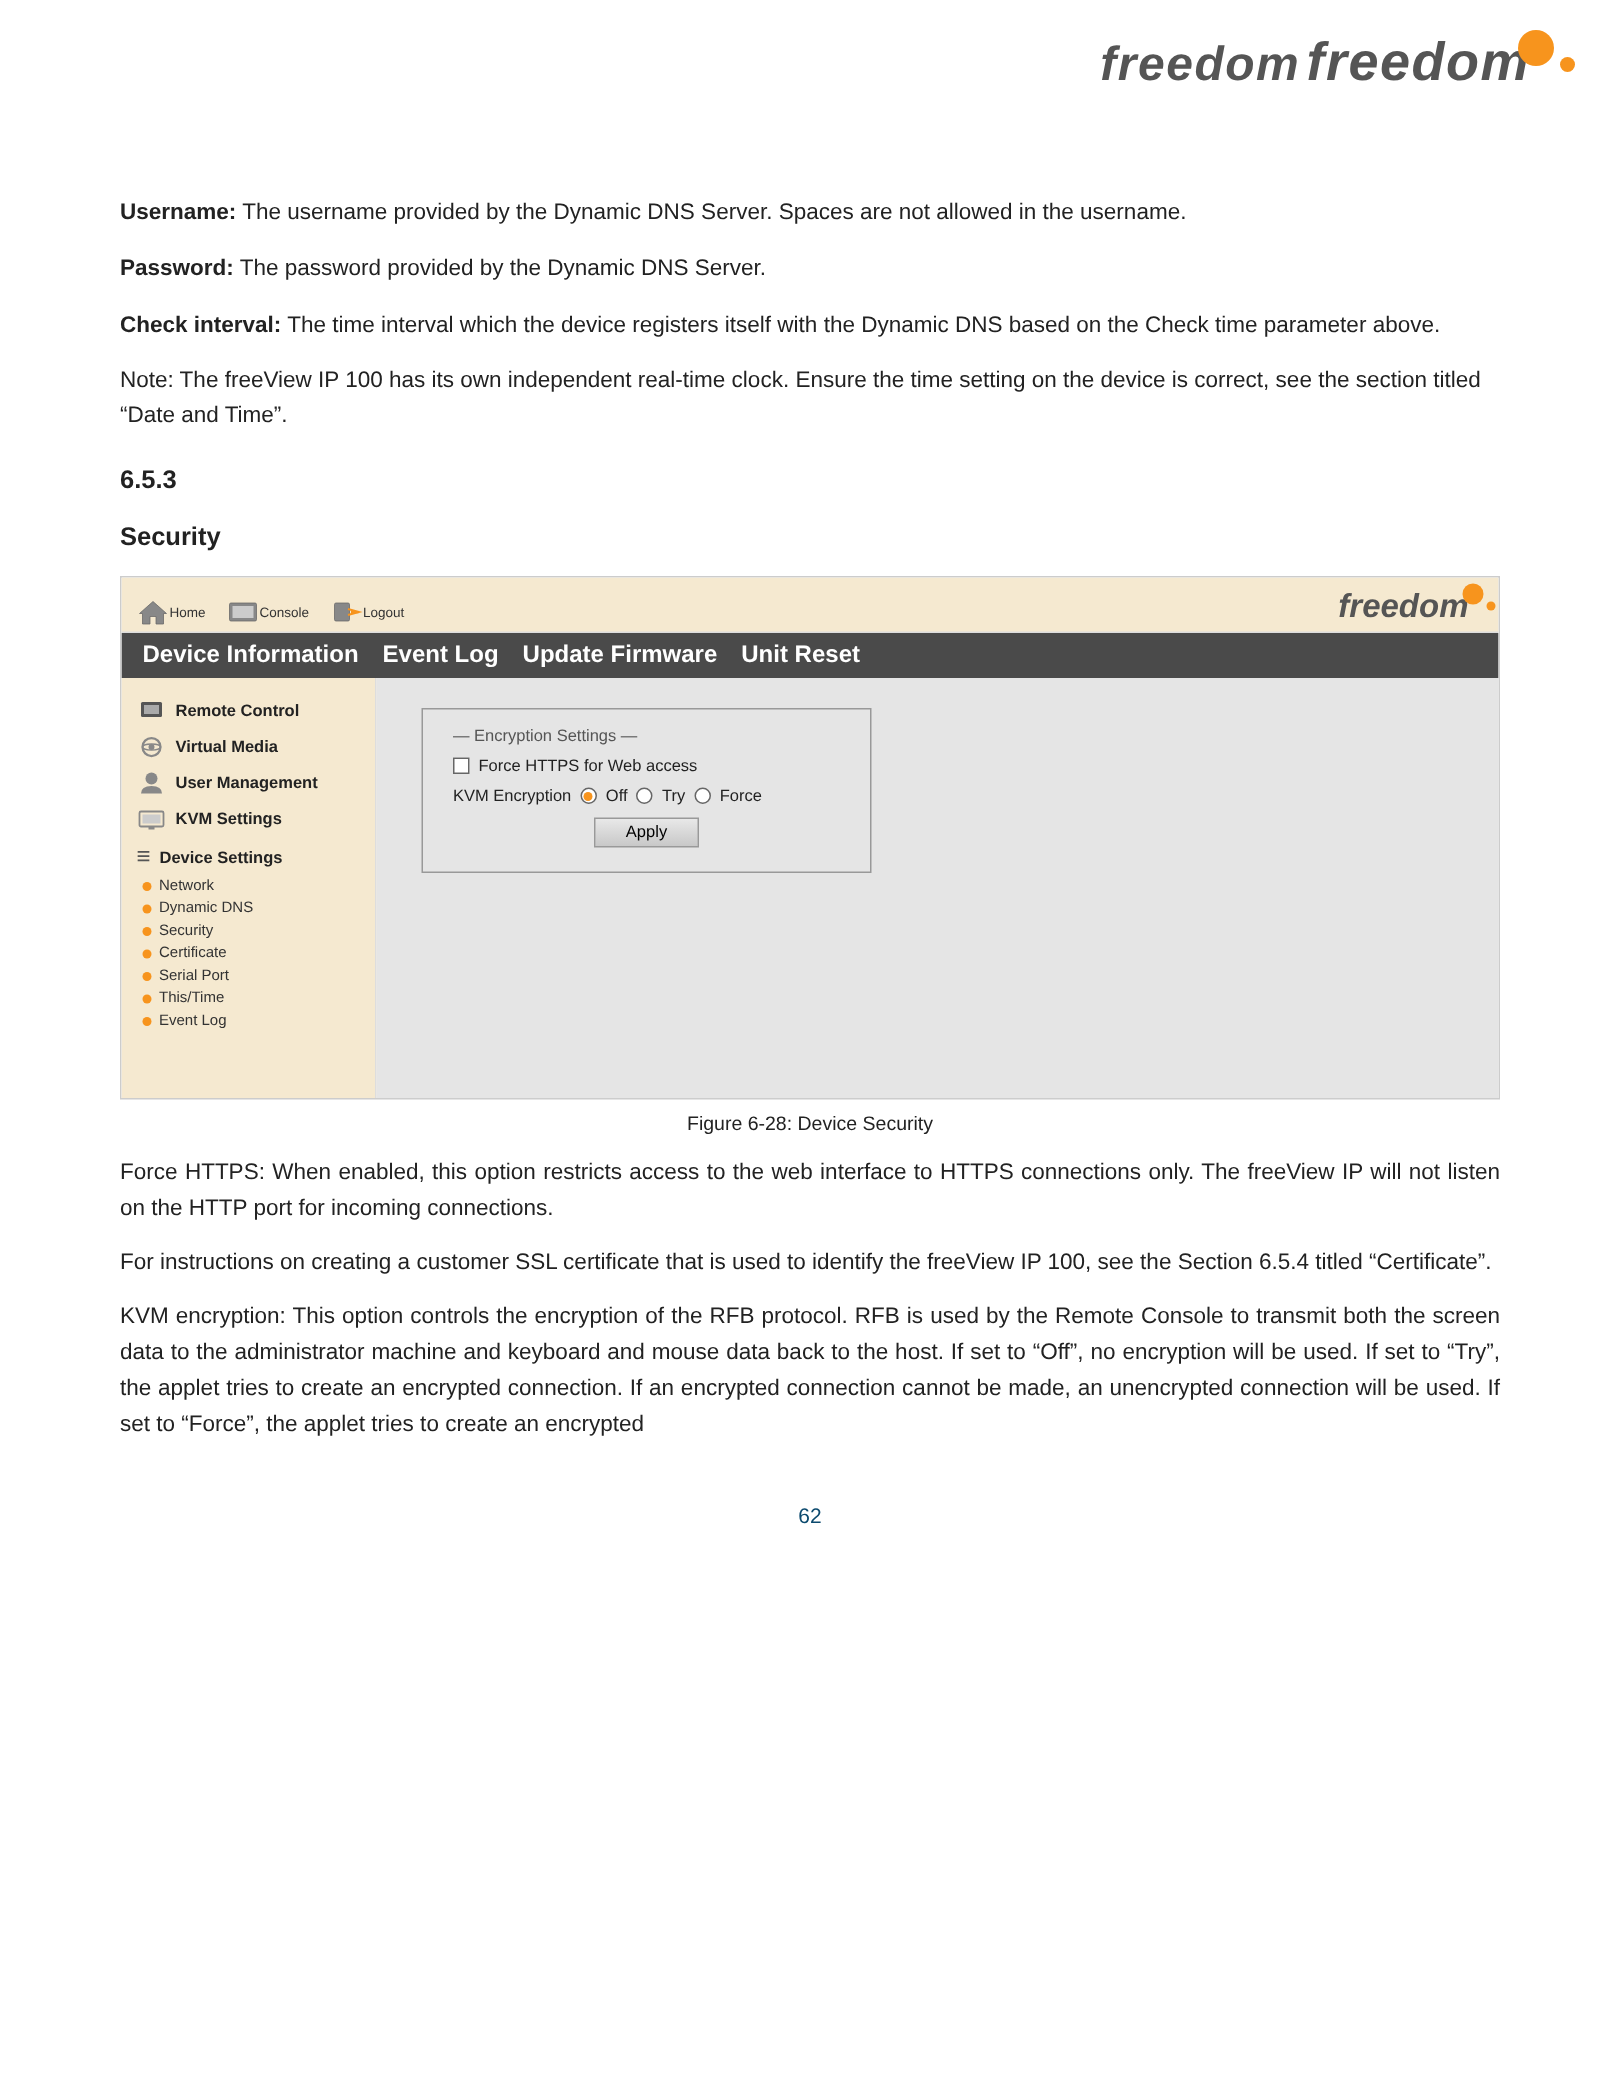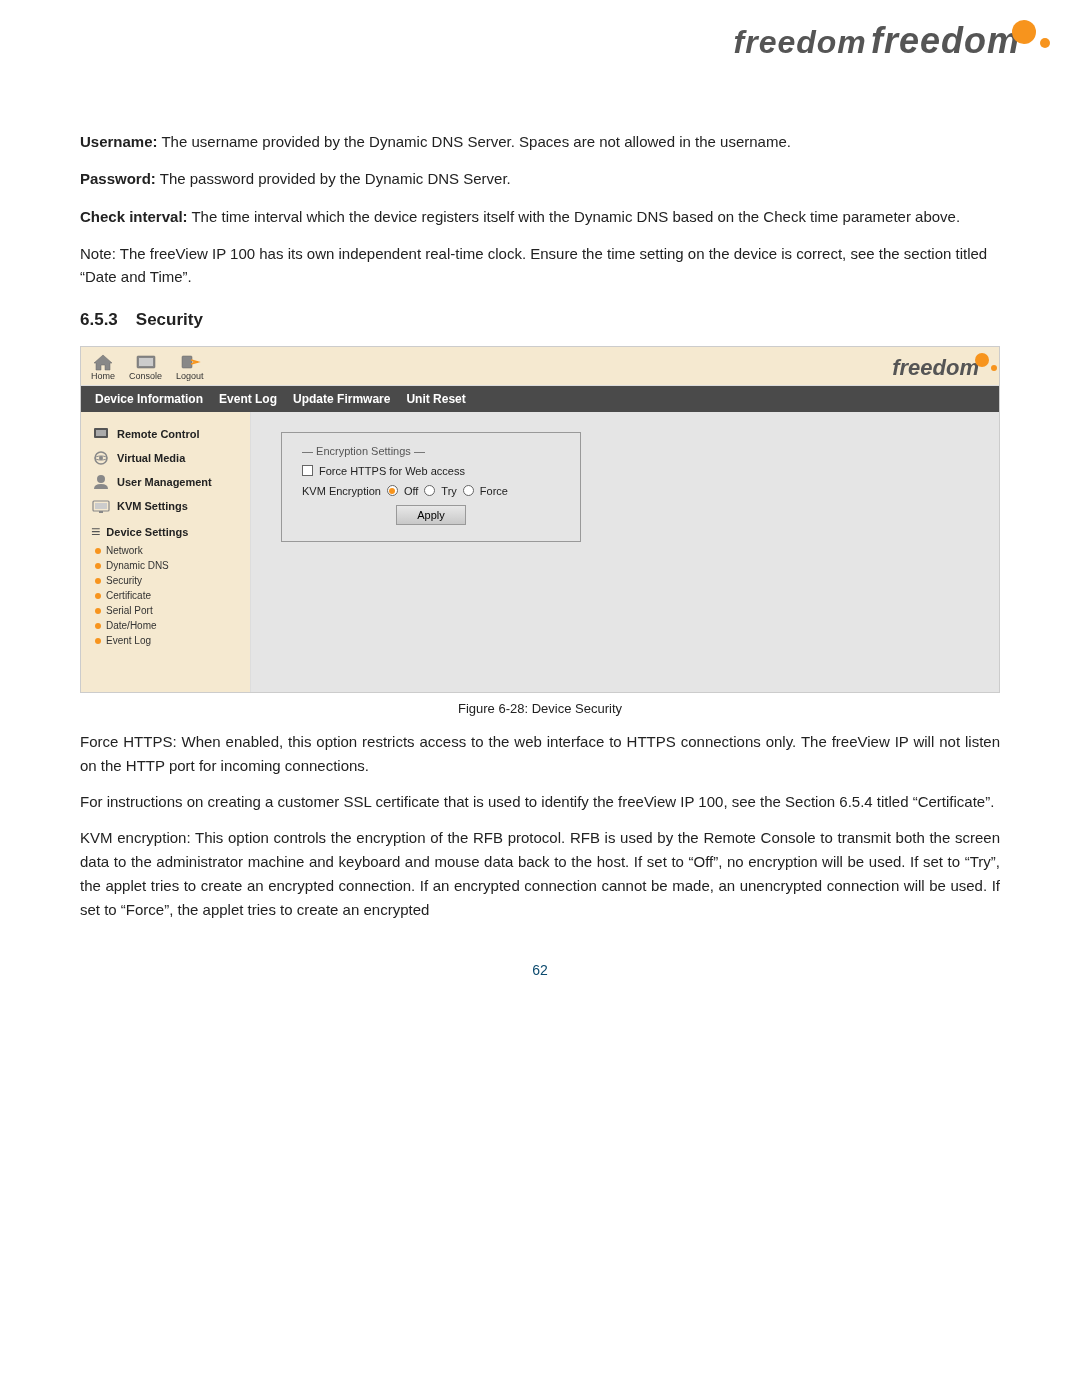--- a/index.html
+++ b/index.html
@@ -50,20 +50,21 @@
     }
 
     
     .section-heading {
       font-size: 17px;
       font-weight: bold;
       margin: 22px 0 16px 0;
       display: flex;
       align-items: baseline;
       gap: 18px;
+      flex-direction: column;
     }
     .section-num {
       font-weight: bold;
     }
 
     
     .device-ui-box {
       border: 1px solid #ccc;
       background: #fff;
       margin: 10px 0 8px 0;
@@ -80,36 +81,36 @@
       gap: 16px;
       border-bottom: 1px solid #ddd;
     }
     .device-topbar-icons {
       display: flex;
       gap: 14px;
       align-items: flex-end;
     }
     .topbar-icon-item {
       display: flex;
-      flex-direction: column;
+      flex-direction: row;
       align-items: center;
       font-size: 9px;
       color: #333;
     }
 
     
     .device-navbar {
       background: #4a4a4a;
       display: flex;
       gap: 0;
       padding: 4px 10px;
     }
     .device-navbar-item {
       color: #fff;
-      font-size: 12px;
+      font-size: 16px;
       font-weight: bold;
       padding: 2px 12px 2px 4px;
       cursor: pointer;
     }
 
     
     .device-main {
       display: flex;
       min-height: 280px;
     }
@@ -393,21 +394,21 @@
         <div class="sidebar-sub-item">
           <span class="bullet"></span>
           <span>Certificate</span>
         </div>
         <div class="sidebar-sub-item">
           <span class="bullet"></span>
           <span>Serial Port</span>
         </div>
         <div class="sidebar-sub-item">
           <span class="bullet"></span>
-          <span>Date/Home</span>
+          <span>This/Time</span>
         </div>
         <div class="sidebar-sub-item">
           <span class="bullet"></span>
           <span>Event Log</span>
         </div>
       </div>
 
       <div class="device-panel">
         <div class="encryption-box">
           <div class="encryption-title">

